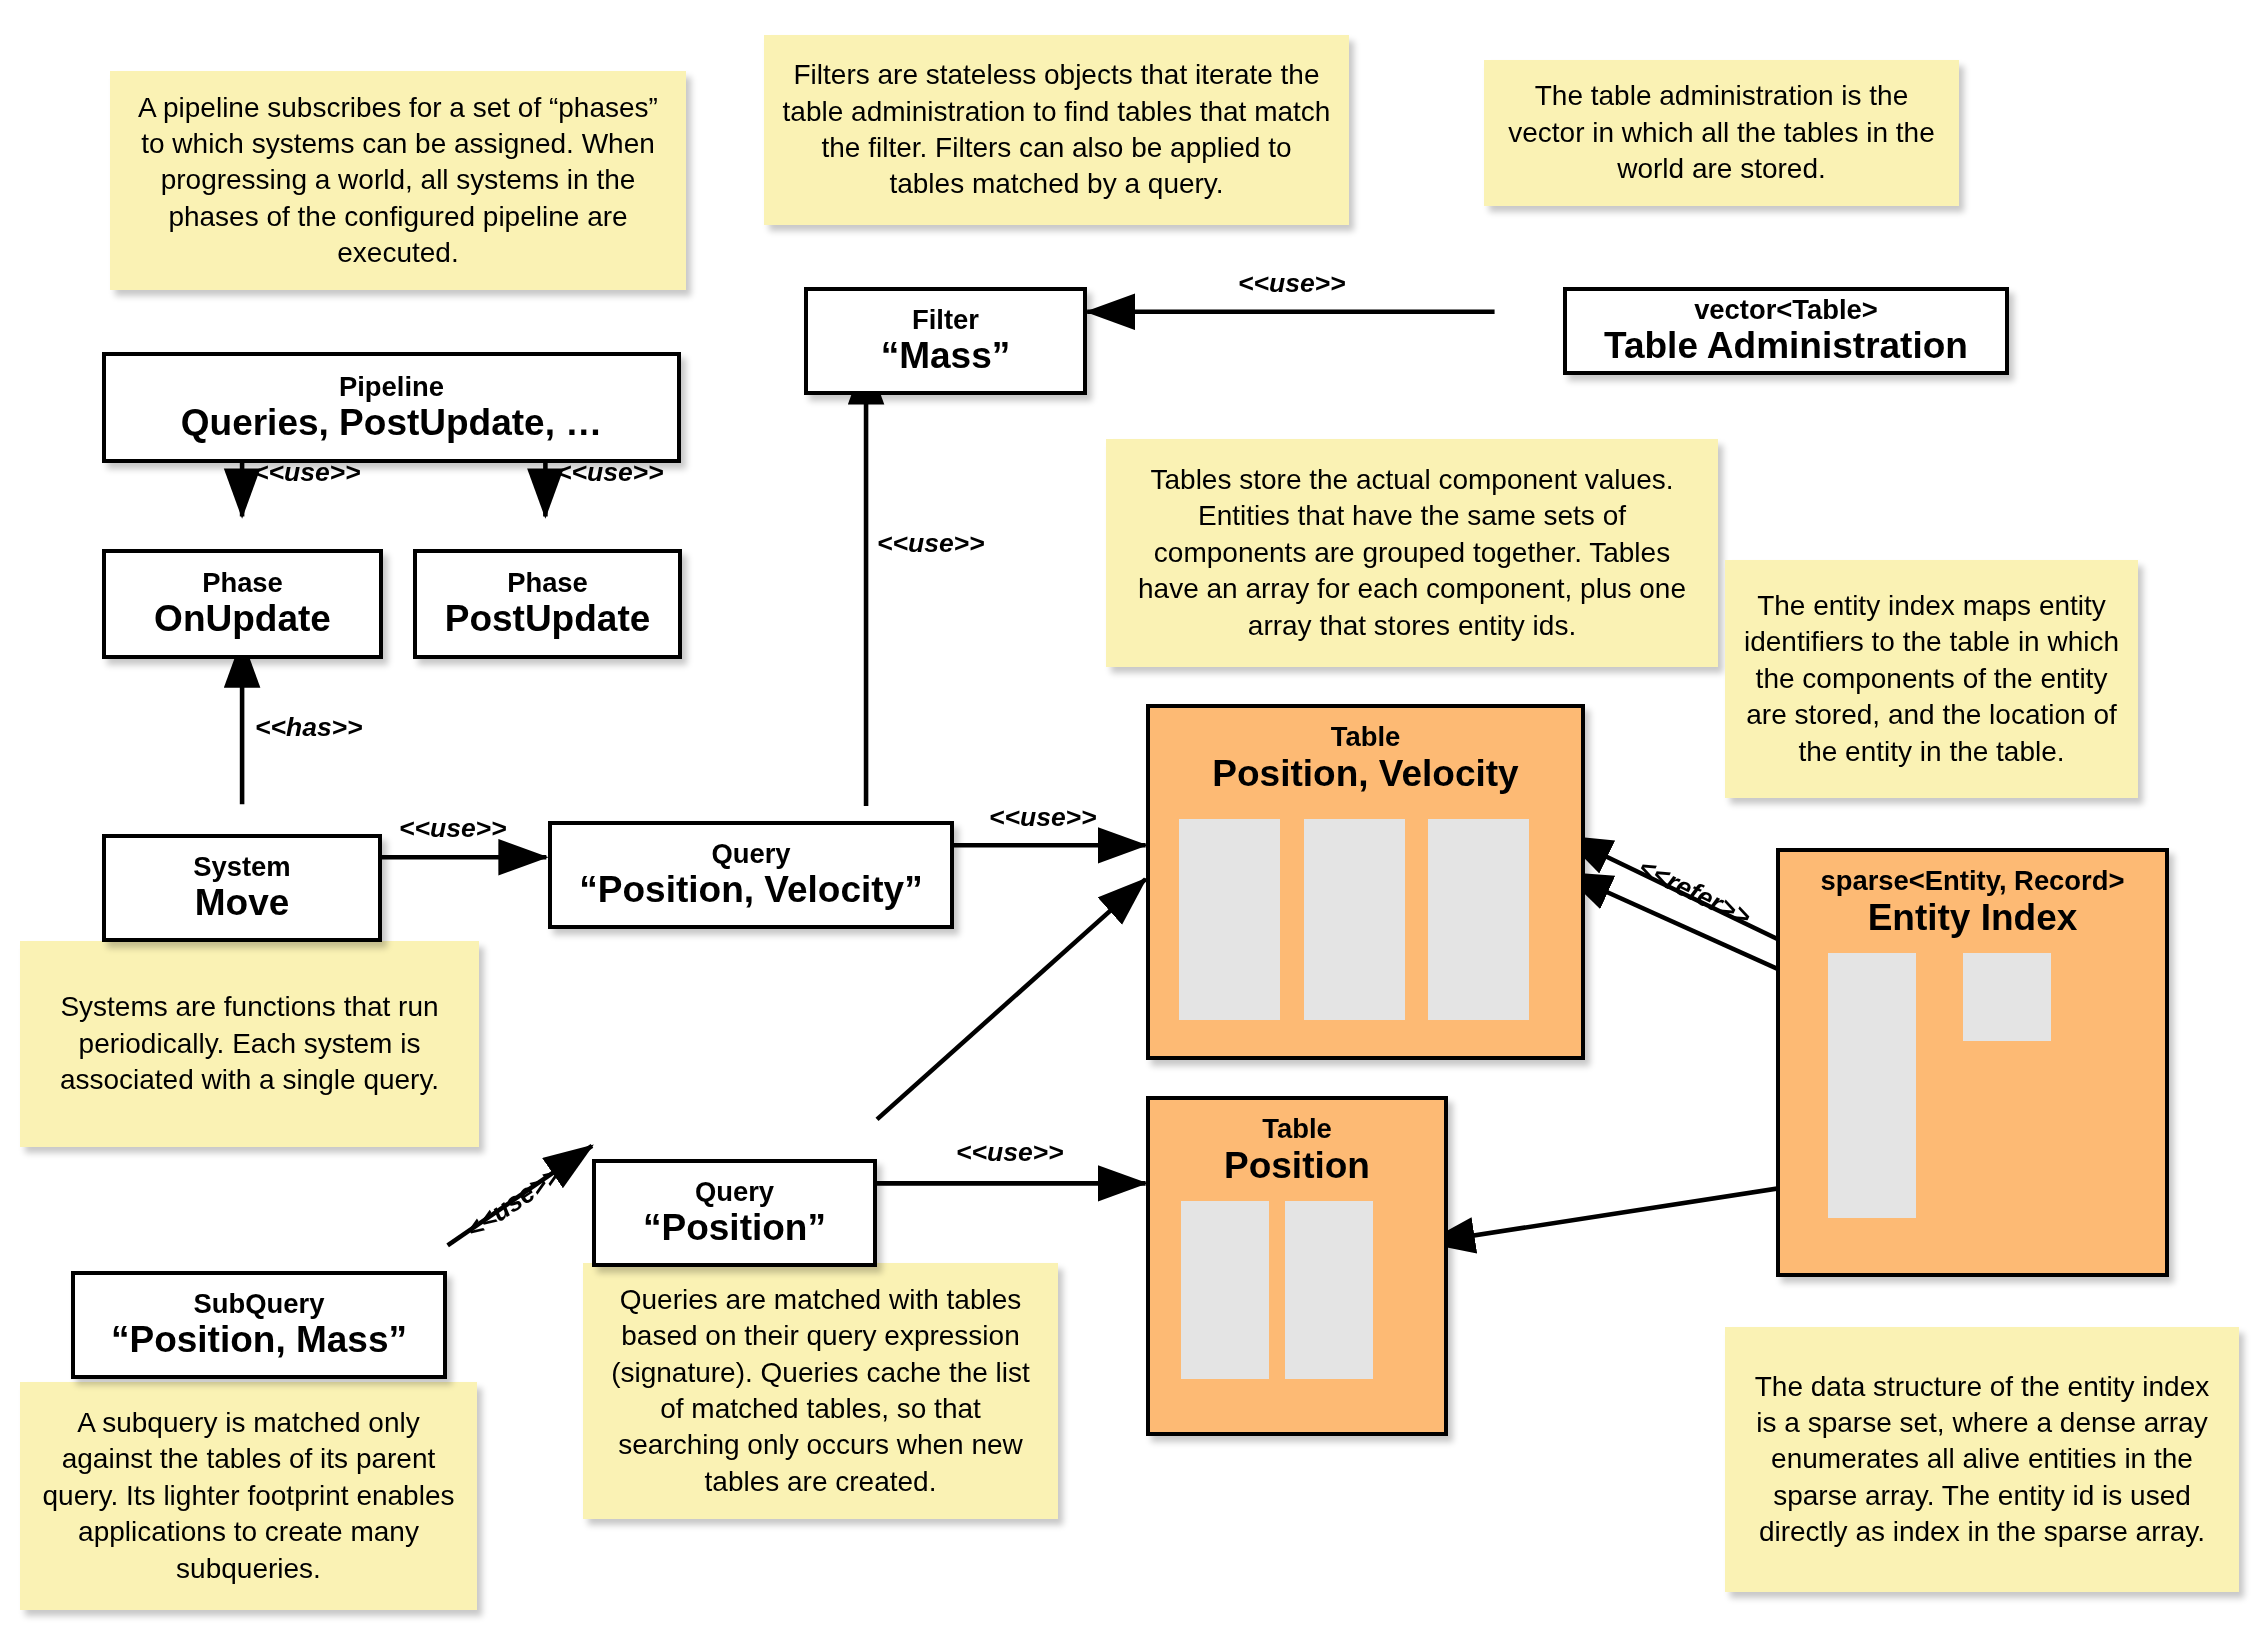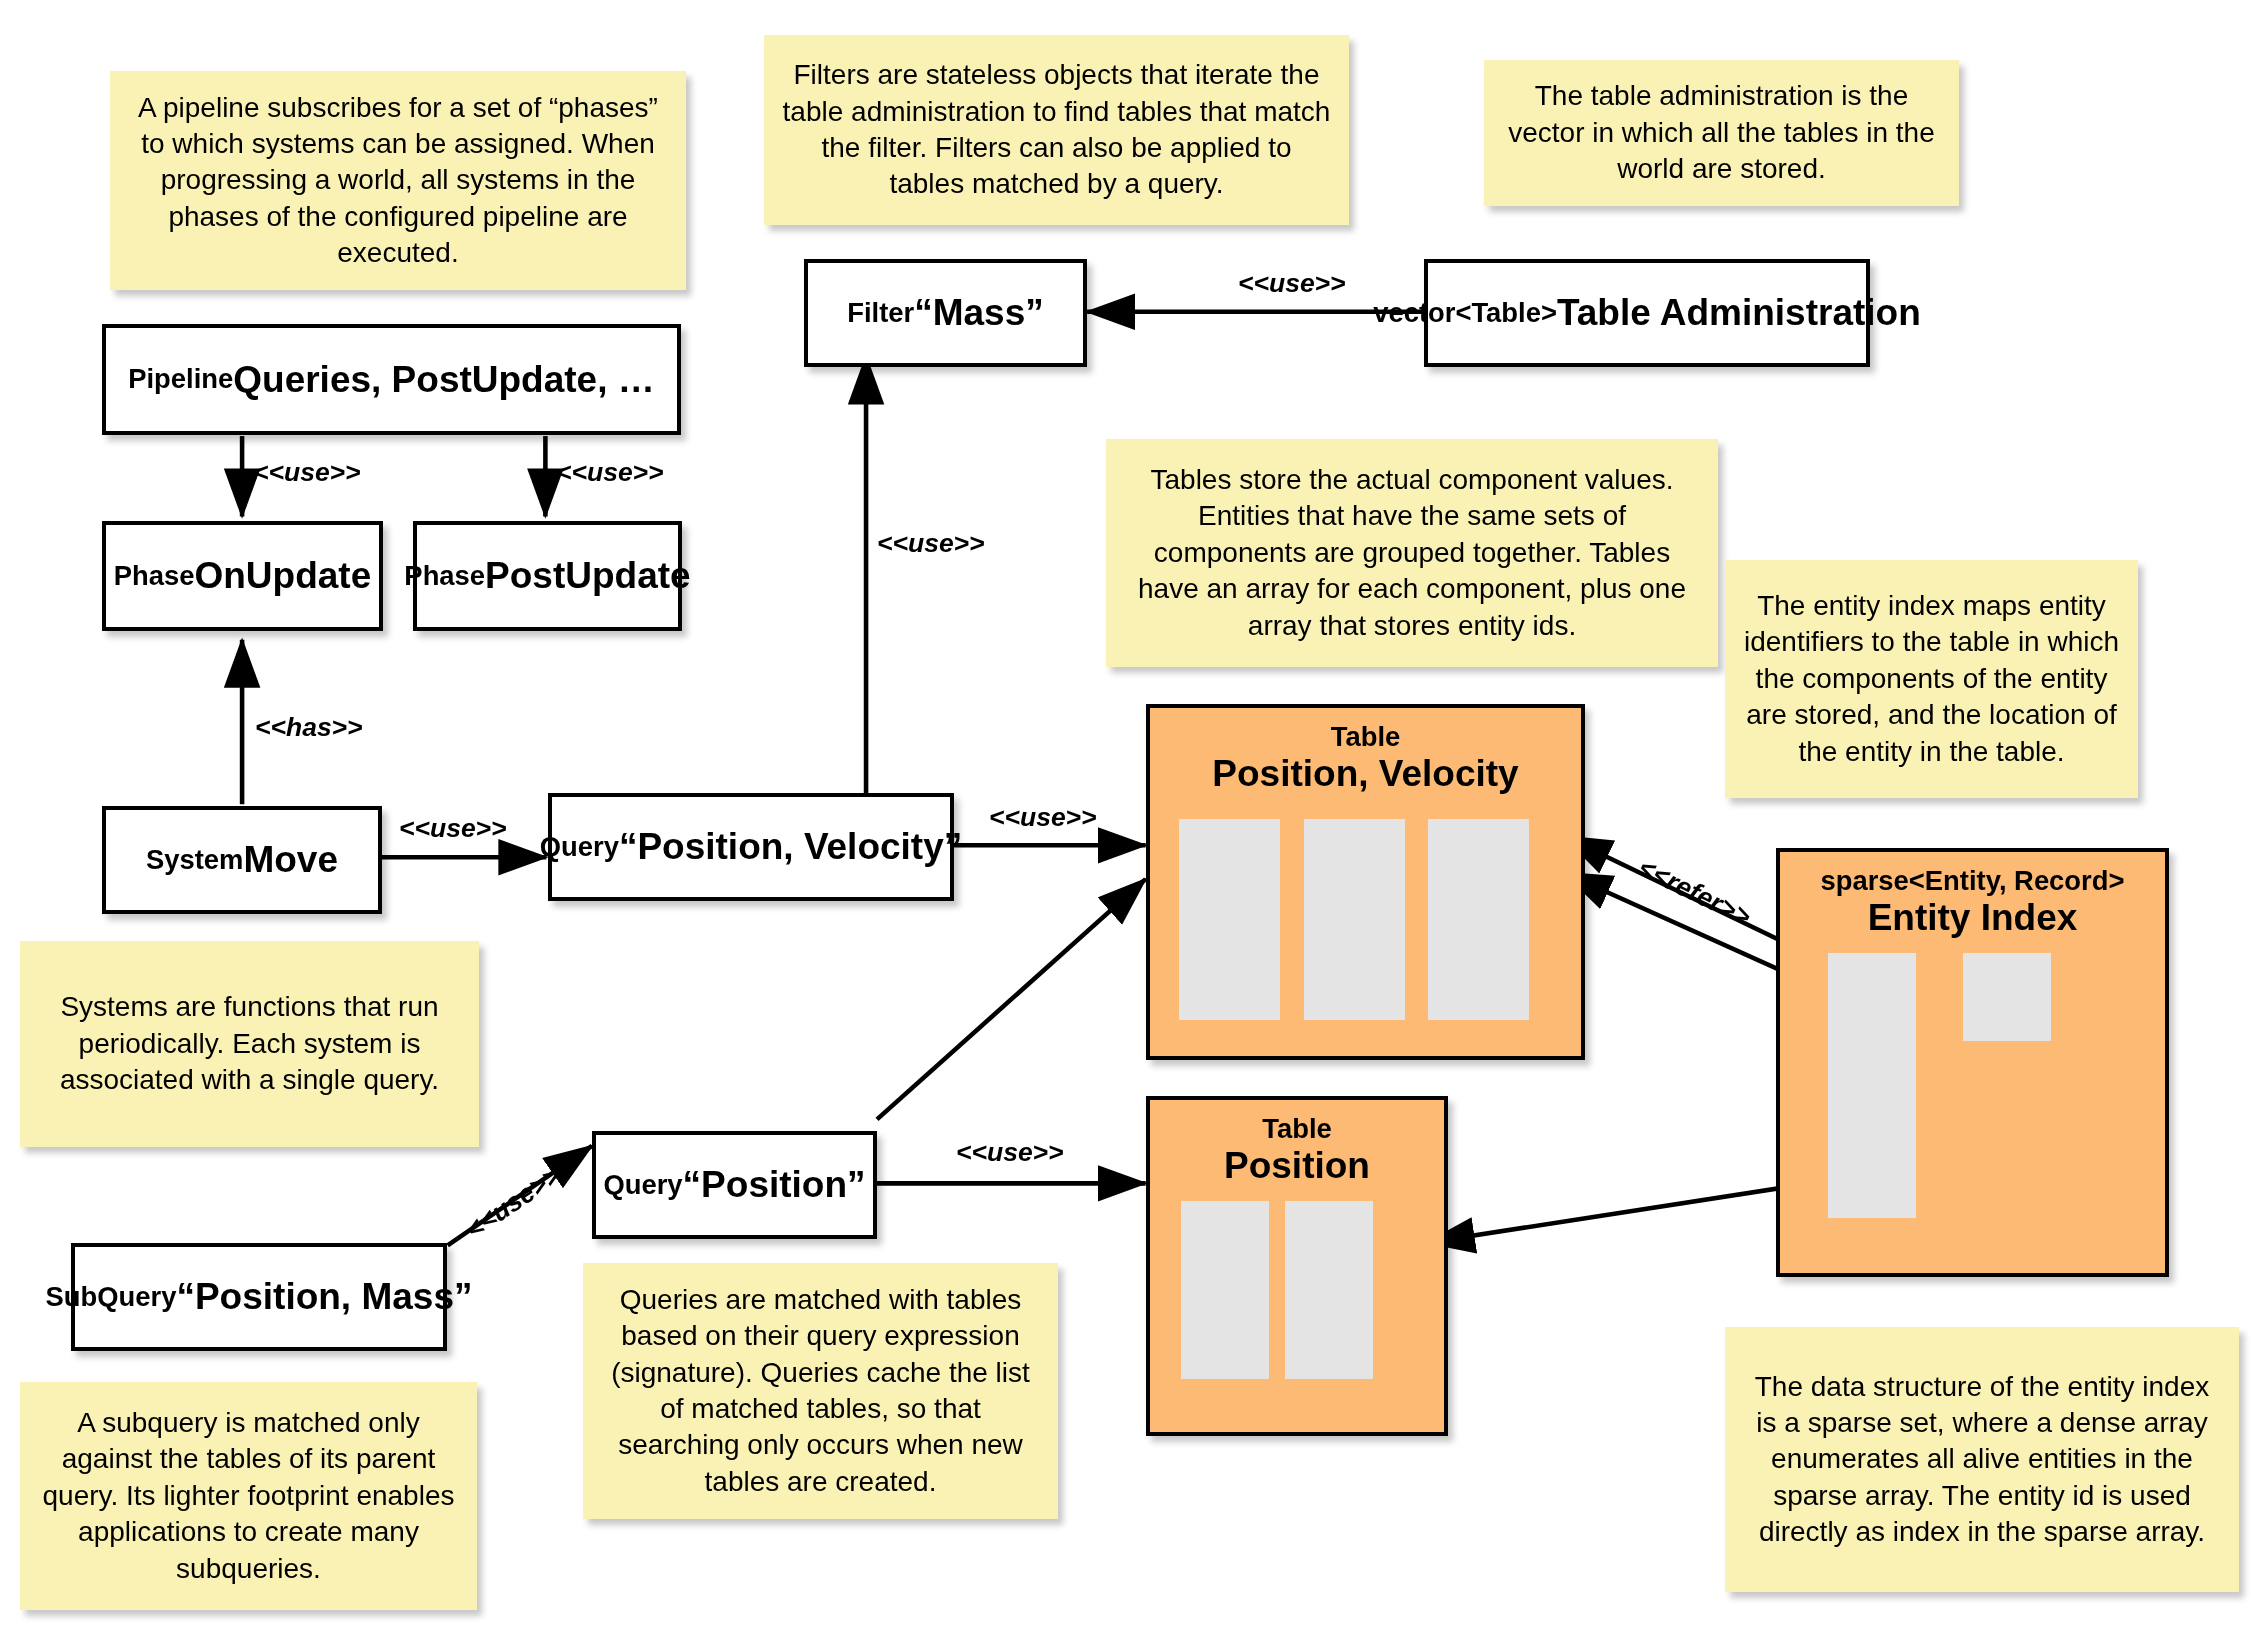--- a/index.html
+++ b/index.html
@@ -31,23 +31,24 @@
     justify-content: center;
   }
   
   .box {
     position: absolute;
     background: #ffffff;
     border: 4.6px solid #000000;
     box-sizing: border-box;
     box-shadow: 4.6px 5.5px 6.4px rgba(0,0,0,0.22);
     display: flex;
-    flex-direction: row;
+    flex-direction: column;
     align-items: center;
     justify-content: center;
+    margin-top: 28px;
   }
   .box .stereotype {
     font-size: 27.4px;
     font-weight: 700;
     line-height: 1.1;
     color: #000;
   }
   .box .name {
     font-size: 37px;
     font-weight: 700;
@@ -208,21 +209,21 @@
   <div class="box" style="left:71px; top:1243px; width:376px; height:108px;">
     <span class="stereotype">SubQuery</span>
     <span class="name">“Position, Mass”</span>
   </div>
 
   <div class="box" style="left:804px; top:259px; width:283px; height:108px;">
     <span class="stereotype">Filter</span>
     <span class="name">“Mass”</span>
   </div>
 
-  <div class="box" style="left:1424px; top:259px; width:446px; height:108px;">
+  <div class="box" style="left:1563px; top:259px; width:446px; height:88px;">
     <span class="stereotype">vector&lt;Table&gt;</span>
     <span class="name">Table Administration</span>
   </div>
 
   <div class="container-box" style="left:1146px; top:704px; width:439px; height:356px;">
     <div class="hdr">
       <span class="stereotype">Table</span>
       <span class="name">Position, Velocity</span>
     </div>
     <div class="col" style="left:29px;  top:111px; width:101px; height:201px;"></div>

